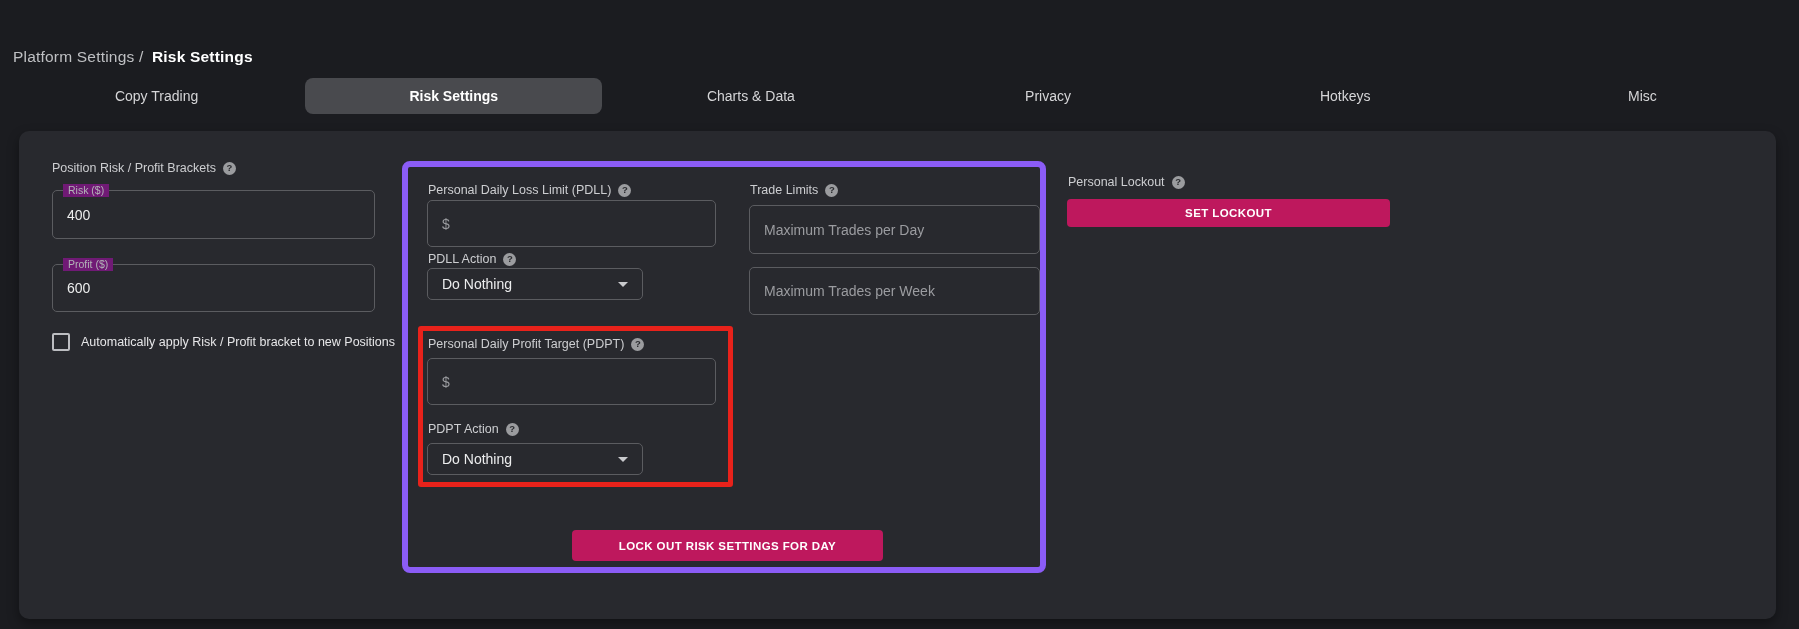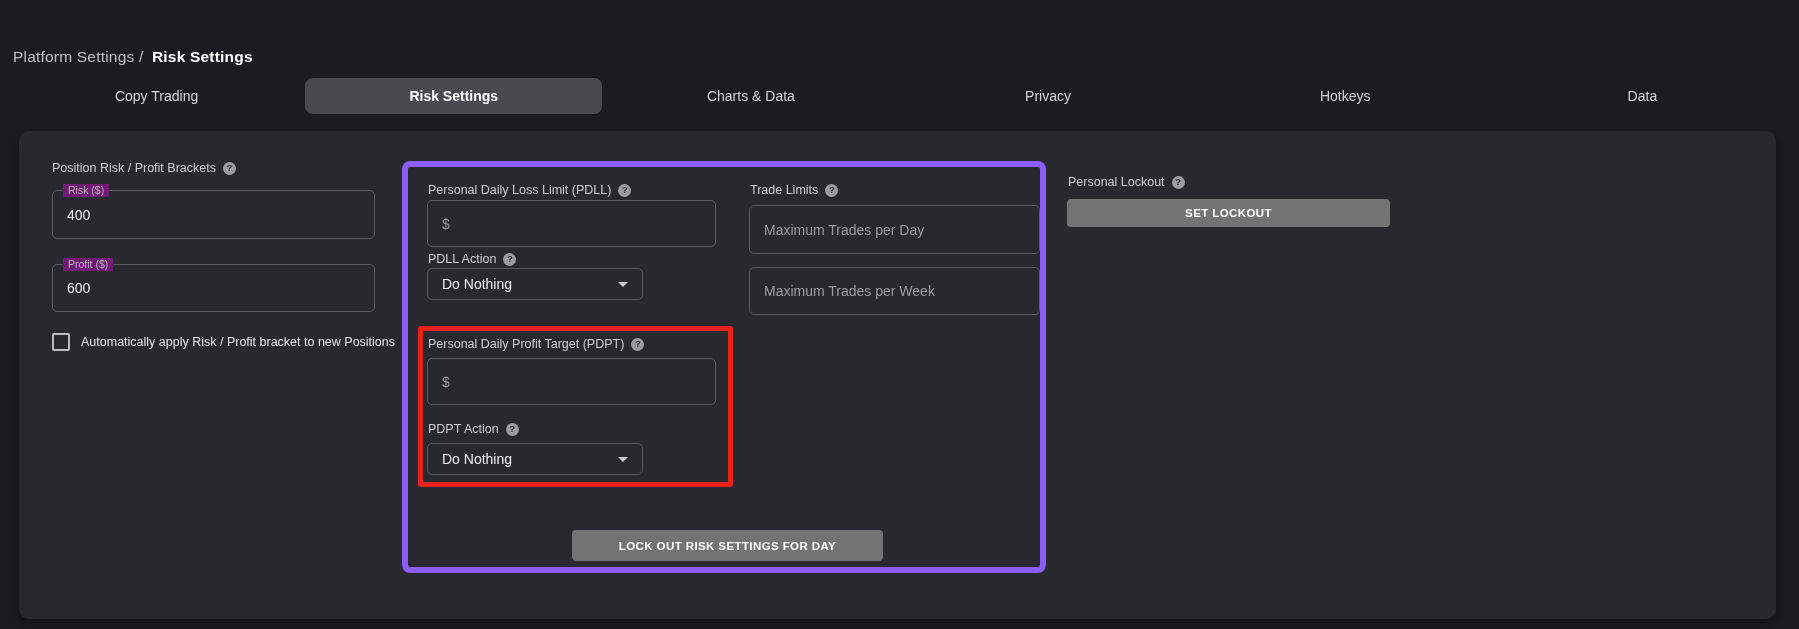--- a/index.html
+++ b/index.html
@@ -32,21 +32,21 @@
                   font-size:10.5px;color:#b3b4b8;line-height:1.2;}
   .ofield input{position:absolute;left:0;top:0;width:100%;height:100%;background:transparent;border:none;
                 outline:none;color:#eceded;font-size:14px;padding:0 14px;box-sizing:border-box;
                 font-family:inherit;}
   .ofield input::placeholder{color:#9b9ca0;opacity:1;}
   .select{position:absolute;border:1px solid #5b5c60;border-radius:5px;box-sizing:border-box;
           display:flex;align-items:center;justify-content:space-between;padding:10px 14px;
           color:#ecedee;font-size:14px;cursor:pointer;}
   .caret{width:0;height:0;border-left:5px solid transparent;border-right:5px solid transparent;
          border-top:5.5px solid #c9cacd;}
-  .btn{position:absolute;background:#737373;color:#ffffff;border:none;border-radius:4px;
+  .btn{position:absolute;background:#be185d;color:#ffffff;border:none;border-radius:4px;
        font-weight:700;font-size:11.5px;letter-spacing:.4px;font-family:inherit;cursor:pointer;
        display:flex;align-items:center;justify-content:center;box-sizing:border-box;}
 
   
   .lbl-brackets{left:33px;top:30px;}
   .f-risk{left:33px;top:59px;width:323px;height:49px;}
   .f-profit{left:33px;top:133px;width:323px;height:48px;}
   .chk-row{position:absolute;left:33px;top:202px;display:flex;align-items:center;gap:11px;}
   .checkbox{width:14px;height:14px;border:2px solid #bcbdc1;border-radius:2px;cursor:pointer;flex:0 0 auto;}
   .chk-label{font-size:12.5px;color:#e6e6e8;}
@@ -82,21 +82,21 @@
     <span>Platform Settings /</span>
     <span class="current">Risk Settings</span>
   </div>
 
   <div class="tabbar">
     <div class="tab">Copy Trading</div>
     <div class="tab active">Risk Settings</div>
     <div class="tab">Charts &amp; Data</div>
     <div class="tab">Privacy</div>
     <div class="tab">Hotkeys</div>
-    <div class="tab">Data</div>
+    <div class="tab">Misc</div>
   </div>
 
   <div class="main-panel">
 
     <div class="section-label lbl-brackets">
       <span>Position Risk / Profit Brackets</span>
       <span class="help">?</span>
     </div>
 
     <div class="ofield f-risk">

